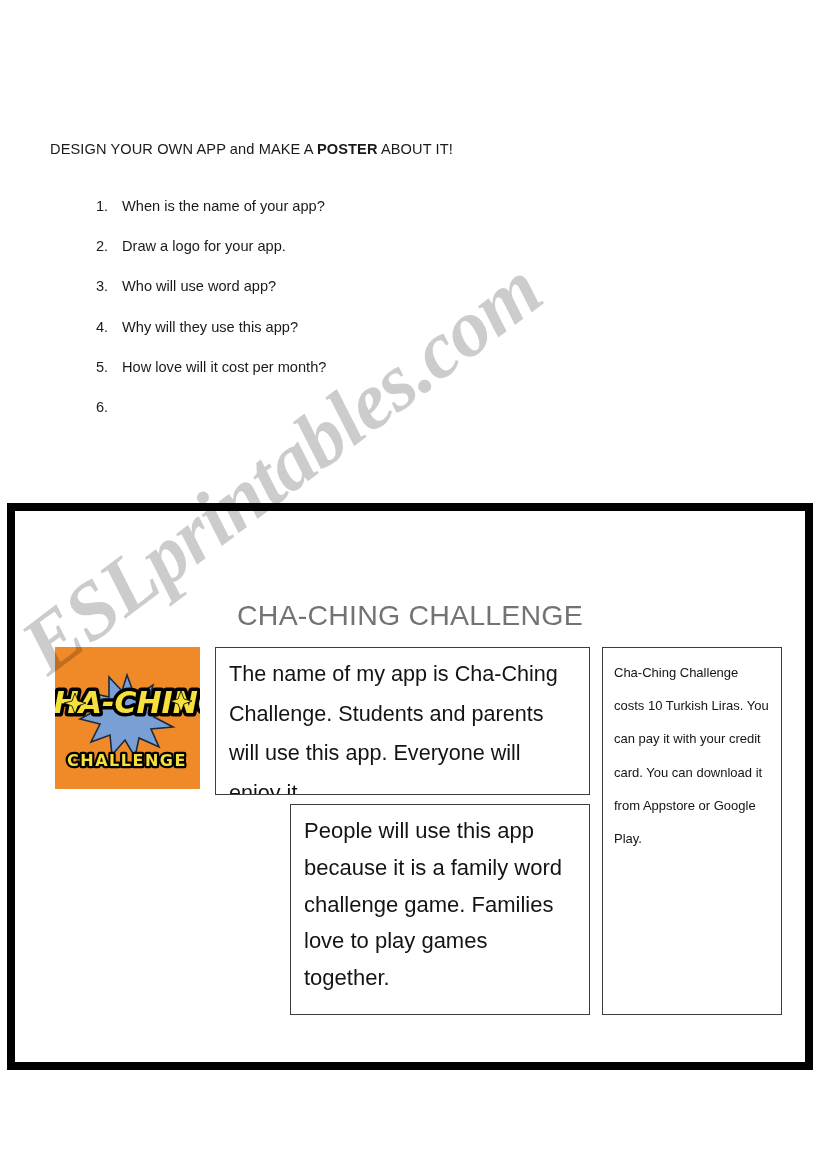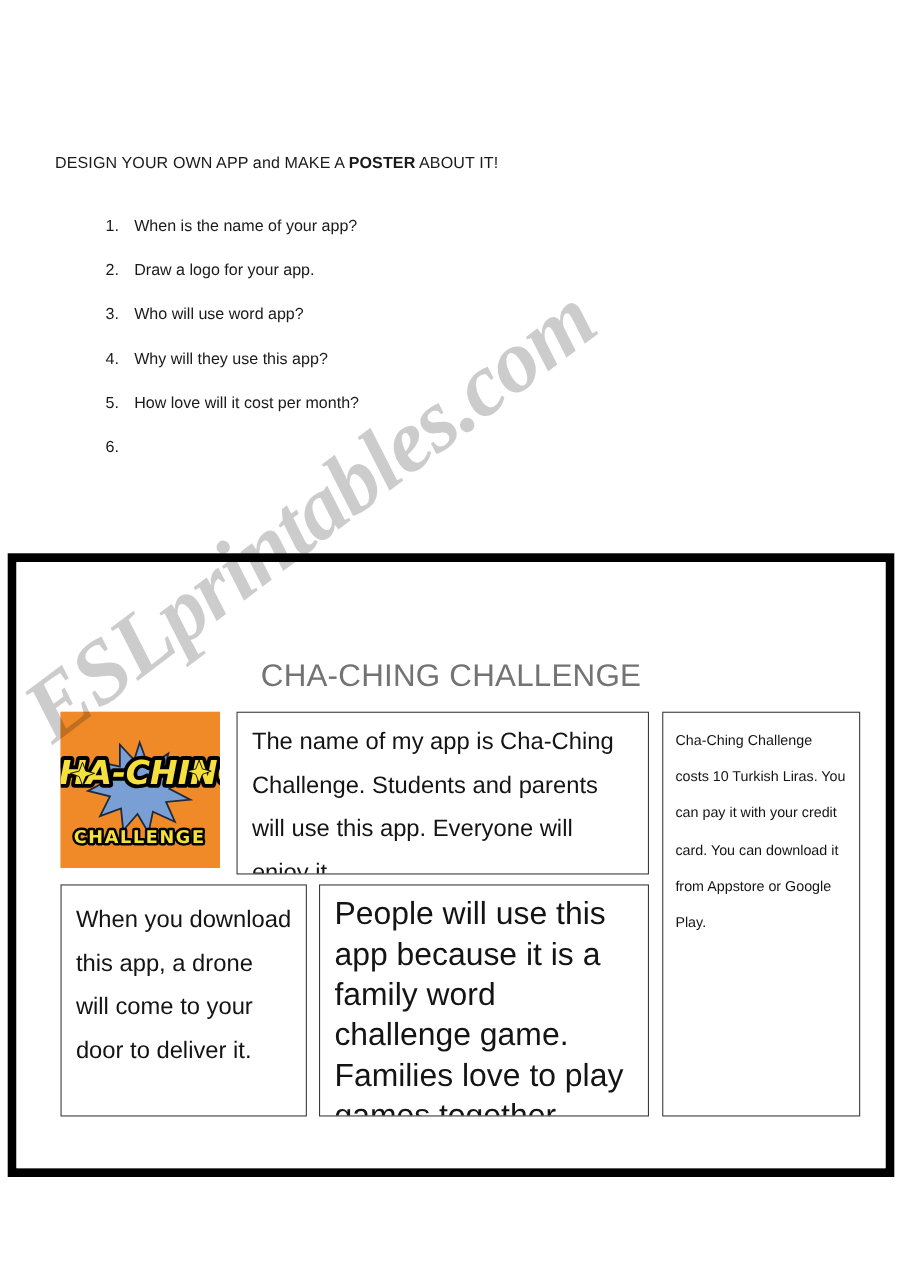--- a/index.html
+++ b/index.html
@@ -131,21 +131,21 @@
     display: block;
   }
 
   #box-name    { left: 200px; top: 136px; width: 375px; height: 148px; }
   #box-cost    { left: 587px; top: 136px; width: 180px; height: 368px; }
   #box-drone   { left: 40px;  top: 293px; width: 224px; height: 211px; }
   #box-reason  { left: 275px; top: 293px; width: 300px; height: 211px; }
 
   #box-cost .pbox-text    { font-size: 13px; line-height: 33.2px; padding: 8px 11px 0 11px; }
   #box-drone .pbox-text   { font-size: 21.6px; line-height: 39.5px; padding: 11px 13px 0 13px; }
-  #box-reason .pbox-text  { font-size: 29px; line-height: 36.8px; padding: 8px 13px 0 13px; }
+  #box-reason .pbox-text  { font-size: 22px; line-height: 36.8px; padding: 8px 13px 0 13px; }
   #box-name .pbox-text    { font-size: 21.6px; line-height: 39.5px; padding: 6px 13px 0 13px; }
 </style>
 </head>
 <body>
 
 <div id="sheet-title"><span>DESIGN YOUR OWN APP and MAKE A </span><b>POSTER</b><span> ABOUT IT!</span></div>
 
 <div id="question-list">
   <div class="q-row">
     <span class="q-num">1.</span>
@@ -201,23 +201,20 @@
     </div>
 
     <div class="pbox" id="box-name">
       <span class="pbox-text">The name of my app is Cha-Ching Challenge. Students and parents will use this app. Everyone will enjoy it.</span>
     </div>
 
     <div class="pbox" id="box-cost">
       <span class="pbox-text">Cha-Ching Challenge costs 10 Turkish Liras. You can pay it with your credit card. You can download it from Appstore or Google Play.</span>
     </div>
 
-    <div class="pbox" id="box-drone">
-      <span class="pbox-text">When you download this app, a drone will come to your door to deliver it.</span>
-    </div>
 
     <div class="pbox" id="box-reason">
       <span class="pbox-text">People will use this app because it is a family word challenge game. Families love to play games together.</span>
     </div>
 
   </div>
 </div>
 
 <div id="watermark">
   <div class="wm-text">ESLprintables.com</div>

